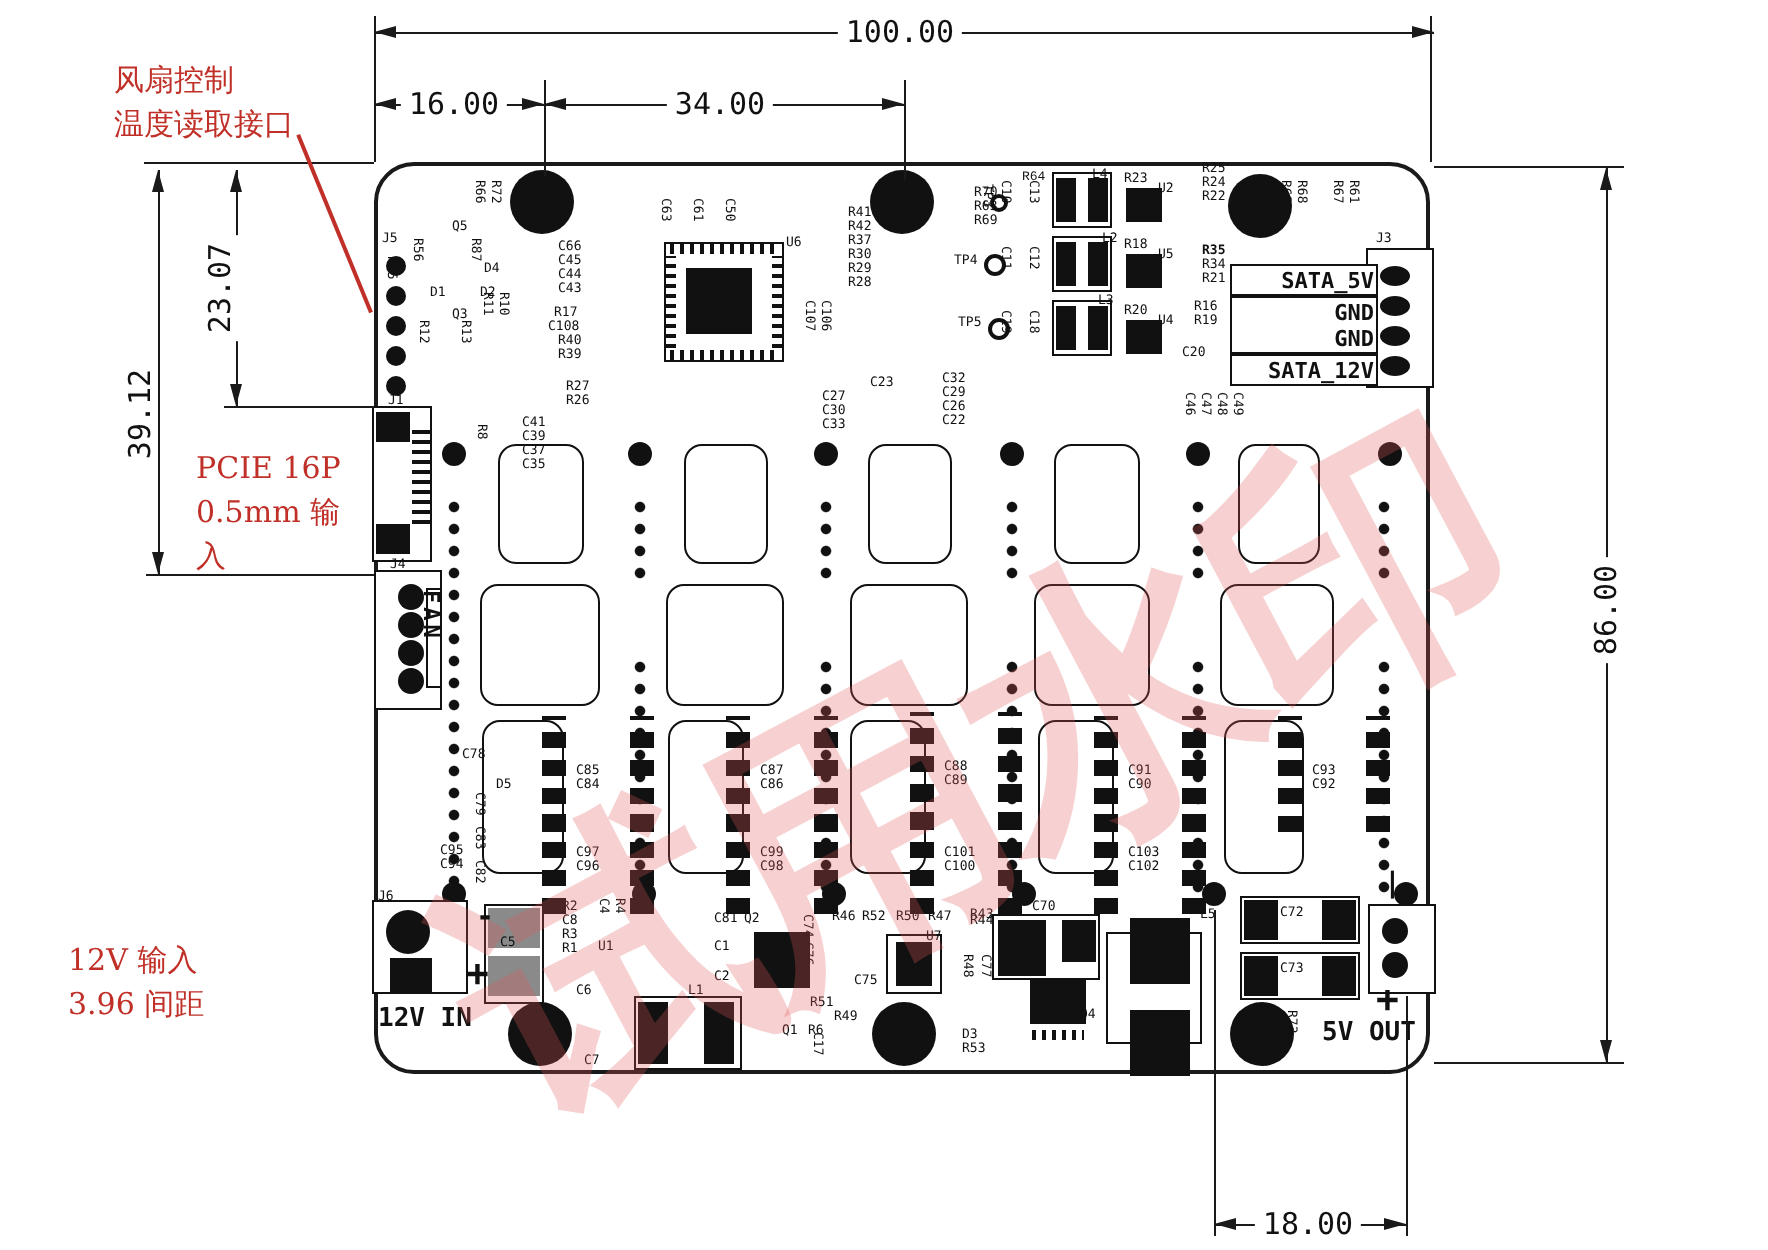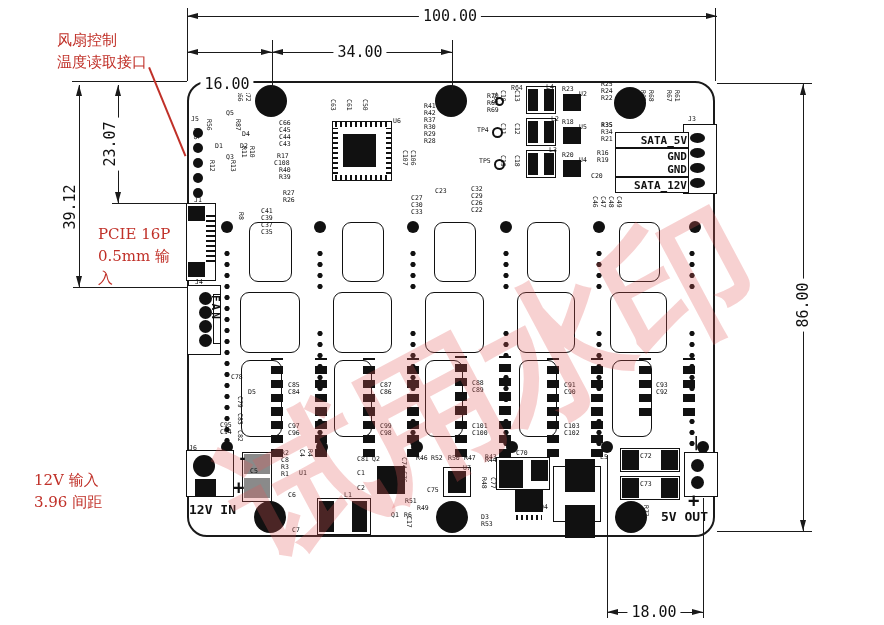--- a/index.html
+++ b/index.html
@@ -364,21 +364,21 @@
   <div class="arr l" style="left:187px;top:12.5px;"></div>
   <div class="arr r" style="left:706px;top:12.5px;"></div>
   <div class="vl" style="left:187px;top:8px;height:73px;"></div>
   <div class="vl" style="left:715px;top:8px;height:73px;"></div>
   <div class="dim" style="left:450px;top:16px;">100.00</div>
 
   <div class="hl" style="left:187px;top:52px;width:85px;"></div>
   <div class="arr l" style="left:187px;top:48.5px;"></div>
   <div class="arr r" style="left:261px;top:48.5px;"></div>
   <div class="vl" style="left:272px;top:40px;height:48px;"></div>
-  <div class="dim" style="left:227px;top:52px;margin-top:32px;">16.00</div>
+  <div class="dim" style="left:227px;top:52px;">16.00</div>
 
   <div class="hl" style="left:272px;top:52px;width:180px;"></div>
   <div class="arr l" style="left:272px;top:48.5px;"></div>
   <div class="arr r" style="left:441px;top:48.5px;"></div>
   <div class="vl" style="left:452px;top:40px;height:50px;"></div>
   <div class="dim" style="left:360px;top:52px;">34.00</div>
 
   <div class="vl" style="left:118px;top:85px;height:118px;"></div>
   <div class="arr u" style="left:114.5px;top:85px;"></div>
   <div class="arr d" style="left:114.5px;top:192px;"></div>

